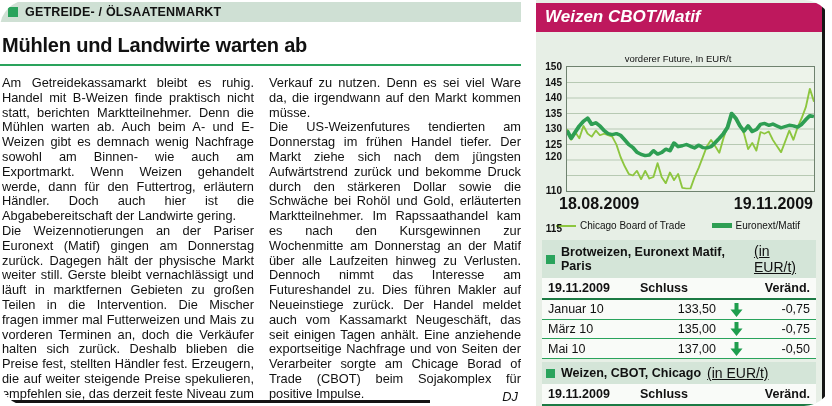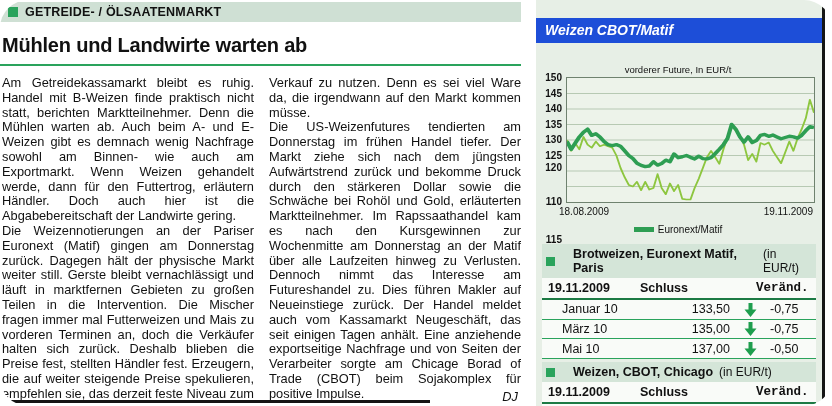--- a/index.html
+++ b/index.html
@@ -18,48 +18,48 @@
   .cols{column-count:2;column-gap:15px;height:330px;overflow:hidden;position:relative;
         text-align:justify;font-size:12.8px;line-height:14.8px;padding-left:2px;
         hyphens:auto;-webkit-hyphens:auto;}
   .cols p{margin:0;}
   .byline{position:absolute;right:3px;bottom:1px;font-style:italic;font-size:12.8px;}
   .bottomline{position:absolute;left:0;top:400px;width:430px;height:3px;background:#151515;}
   .edgeline{position:absolute;left:822px;top:0;width:3px;height:406px;background:#151515;}
 
   
   .panel{position:absolute;left:536px;top:0;width:286px;height:406px;background:#e7efe6;}
-  .phead{margin-top:18px;background:#1d4ed8;color:#fff;font-weight:bold;font-style:italic;
-         font-size:14px;padding:4px 9px 5px 9px;}
+  .phead{margin-top:3px;background:#be185d;color:#fff;font-weight:bold;font-style:italic;
+         font-size:17px;padding:4px 9px 5px 9px;}
   .chartwrap{margin:3px 7px 0 5px;}
   .subtitle{text-align:center;font-size:9.5px;padding:3px 0 2px 0;margin-top:18px;}
   .chartrow{display:flex;}
   .ylabels{position:relative;width:25px;height:126px;flex:0 0 auto;}
   .ylabels div{position:absolute;right:4px;font-size:10px;font-weight:bold;line-height:10px;}
   .plot{position:relative;flex:1;height:126px;border:1px solid #6f826f;background:#edf3ea;}
   .plot svg{display:block;width:100%;height:100%;}
-  .xlabels{display:flex;justify-content:space-between;font-size:10px;font-weight:normal;
+  .xlabels{display:flex;justify-content:space-between;font-size:16px;font-weight:bold;
            padding:3px 2px 0 18px;text-align:right;}
   .legend{display:flex;justify-content:center;gap:26px;align-items:center;
           padding:7px 0 6px 0;font-size:10px;}
   .legenditem{display:flex;align-items:center;gap:4px;}
   .sw-thin{width:20px;height:2px;background:#8dc63f;}
   .sw-thick{width:20px;height:5px;background:#2e9e53;}
 
   .mtable{margin:3px 6px 0 6px;background:#f9fbf8;}
   .tband{background:#d4e5d8;display:flex;align-items:center;gap:6px;padding:3px 4px;}
   .tband .gsq{width:9px;height:9px;}
-  .tband .tname{font-weight:bold;font-size:12.5px;margin-left:12px;}
-  .tband .tunit{font-size(9px);font-size:12px;}
+  .tband .tname{font-weight:bold;font-size:12.5px;}
+  .tband .tunit{font-size(9px);font-size:14px;text-decoration:underline;}
   .thead{display:grid;grid-template-columns:92px 76px 40px 1fr;align-items:center;
          font-weight:bold;font-size:12.5px;padding:3px 6px;border-bottom:2px solid #1c7a44;}
   .thead .c2{text-align:left;}
-  .thead .c4{font-family:Liberation Mono, monospace;}
+  .thead .c4{text-align:right;}
   .trow{display:grid;grid-template-columns:92px 76px 40px 1fr;align-items:center;
-        font-size:12.5px;padding:2px 20px;border-bottom:1.5px solid #2aa35c;min-height:17px;}
+        font-size:12.5px;padding:2px 6px;border-bottom:1.5px solid #2aa35c;min-height:17px;}
   .trow .c2{text-align:right;}
   .trow .c3{text-align:center;}
   .trow .c4{text-align:right;}
   .arrow{display:inline-block;vertical-align:middle;}
 </style>
 </head>
 <body>
 
 <div class="page">
 
@@ -108,20 +108,24 @@
               <polyline points="0.00,63.55 3.47,71.30 6.93,65.10 10.40,58.90 13.87,54.25 17.33,51.15 20.80,57.35 24.27,55.80 27.73,58.90 31.20,63.55 34.67,66.65 38.13,67.58 41.60,66.65 45.07,68.20 48.53,72.85 52.00,77.50 55.47,80.60 58.93,85.25 62.40,87.42 65.87,88.66 69.33,88.04 72.80,83.70 76.27,87.11 79.73,85.56 83.20,82.15 86.67,83.70 90.13,75.95 93.60,79.67 97.07,78.74 100.53,77.50 104.00,79.36 107.47,80.91 110.93,78.12 114.40,80.60 117.87,80.91 121.33,79.67 124.80,75.64 128.27,71.30 131.73,66.65 135.20,60.45 138.67,46.50 142.13,51.15 145.60,58.90 149.07,64.17 152.53,58.90 156.00,64.48 159.47,62.62 162.93,57.35 166.40,56.42 169.87,58.28 173.33,57.04 176.80,58.90 180.27,60.76 183.73,59.52 187.20,58.28 190.67,58.90 194.13,60.14 197.60,57.35 201.07,52.70 204.53,48.67 208.00,49.60" fill="none" stroke="#2e9e53" stroke-width="3.4" stroke-linejoin="round"></polyline>
             </svg>
         </div>
       </div>
       <div class="xlabels">
         <span>18.08.2009</span>
         <span>19.11.2009</span>
       </div>
       <div class="legend">
         <span class="legenditem">
+          <span class="sw-thin"></span>
+          <span>Chicago Board of Trade</span>
+        </span>
+        <span class="legenditem">
           <span class="sw-thick"></span>
           <span>Euronext/Matif</span>
         </span>
       </div>
     </div>
 
     <div class="mtable">
       <div class="tband">
         <span class="gsq"></span>
         <span class="tname">Brotweizen, Euronext Matif, Paris</span>

